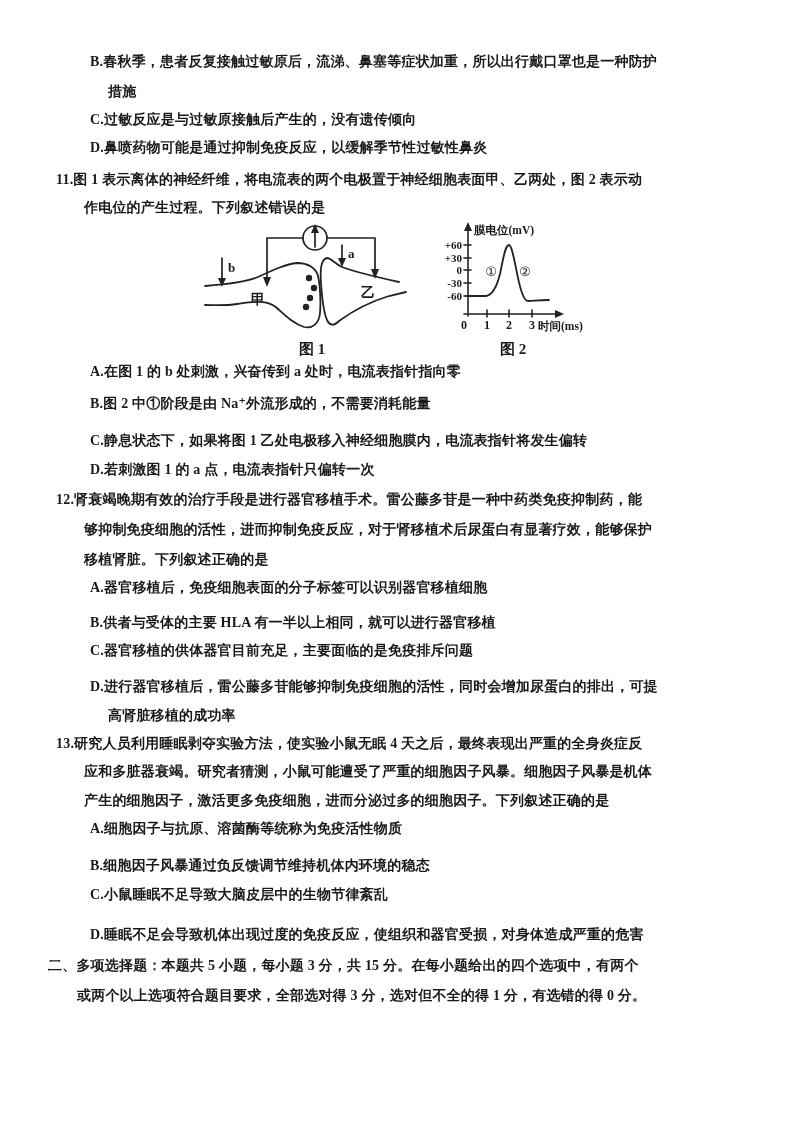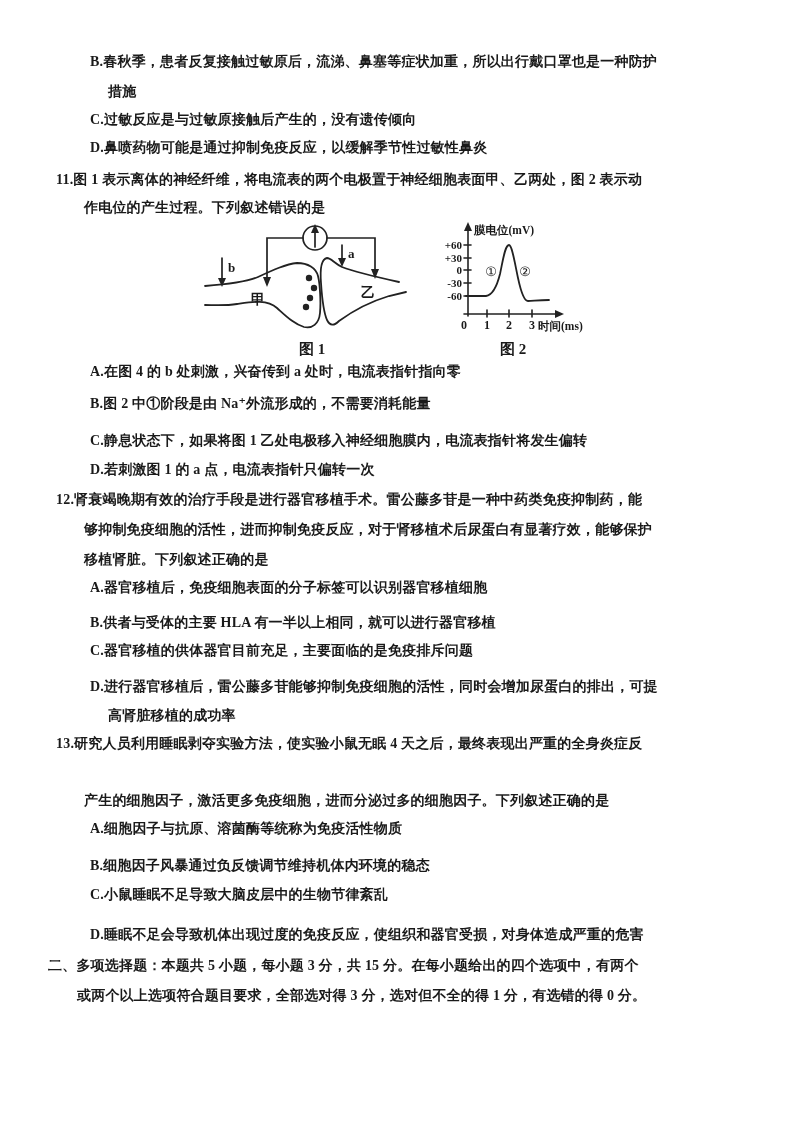--- a/index.html
+++ b/index.html
@@ -109,35 +109,36 @@
       <text x="49" y="109">1</text>
       <text x="71" y="109">2</text>
       <text x="94" y="109">3</text>
     </g>
     <text x="100" y="110" font-size="11.5" font-weight="bold">时间(ms)</text>
     <text x="53" y="56" font-size="13" text-anchor="middle">①</text>
     <text x="87" y="56" font-size="13" text-anchor="middle">②</text>
     <text x="62" y="134" font-size="15" font-weight="bold">图 2</text>
   </svg>
 
-  <div class="ln x-opt" style="top:361px">A.在图 4 的 b 处刺激，兴奋传到 a 处时，电流表指针指向零</div>
+  <div class="ln x-opt" style="top:361px">A.在图 1 的 b 处刺激，兴奋传到 a 处时，电流表指针指向零</div>
   <div class="ln x-opt" style="top:393px">B.图 2 中①阶段是由 Na⁺外流形成的，不需要消耗能量</div>
   <div class="ln x-opt" style="top:430px">C.静息状态下，如果将图 1 乙处电极移入神经细胞膜内，电流表指针将发生偏转</div>
   <div class="ln x-opt" style="top:459px">D.若刺激图 1 的 a 点，电流表指针只偏转一次</div>
 
   <div class="ln x-num" style="top:489px">12.肾衰竭晚期有效的治疗手段是进行器官移植手术。雷公藤多苷是一种中药类免疫抑制药，能</div>
   <div class="ln x-stem" style="top:519px">够抑制免疫细胞的活性，进而抑制免疫反应，对于肾移植术后尿蛋白有显著疗效，能够保护</div>
   <div class="ln x-stem" style="top:549px">移植肾脏。下列叙述正确的是</div>
   <div class="ln x-opt" style="top:577px">A.器官移植后，免疫细胞表面的分子标签可以识别器官移植细胞</div>
   <div class="ln x-opt" style="top:612px">B.供者与受体的主要 HLA 有一半以上相同，就可以进行器官移植</div>
   <div class="ln x-opt" style="top:640px">C.器官移植的供体器官目前充足，主要面临的是免疫排斥问题</div>
   <div class="ln x-opt" style="top:676px">D.进行器官移植后，雷公藤多苷能够抑制免疫细胞的活性，同时会增加尿蛋白的排出，可提</div>
   <div class="ln x-wrap" style="top:705px">高肾脏移植的成功率</div>
 
   <div class="ln x-num" style="top:733px">13.研究人员利用睡眠剥夺实验方法，使实验小鼠无眠 4 天之后，最终表现出严重的全身炎症反</div>
+  <div class="ln x-stem" style="top:761px">应和多脏器衰竭。研究者猜测，小鼠可能遭受了严重的细胞因子风暴。细胞因子风暴是机体</div>
   <div class="ln x-stem" style="top:790px">产生的细胞因子，激活更多免疫细胞，进而分泌过多的细胞因子。下列叙述正确的是</div>
   <div class="ln x-opt" style="top:818px">A.细胞因子与抗原、溶菌酶等统称为免疫活性物质</div>
   <div class="ln x-opt" style="top:855px">B.细胞因子风暴通过负反馈调节维持机体内环境的稳态</div>
   <div class="ln x-opt" style="top:884px">C.小鼠睡眠不足导致大脑皮层中的生物节律紊乱</div>
   <div class="ln x-opt" style="top:924px">D.睡眠不足会导致机体出现过度的免疫反应，使组织和器官受损，对身体造成严重的危害</div>
 
   <div class="ln x-sec" style="top:955px">二、多项选择题：本题共 5 小题，每小题 3 分，共 15 分。在每小题给出的四个选项中，有两个</div>
   <div class="ln x-sec2" style="top:985px">或两个以上选项符合题目要求，全部选对得 3 分，选对但不全的得 1 分，有选错的得 0 分。</div>
 
 </div>

